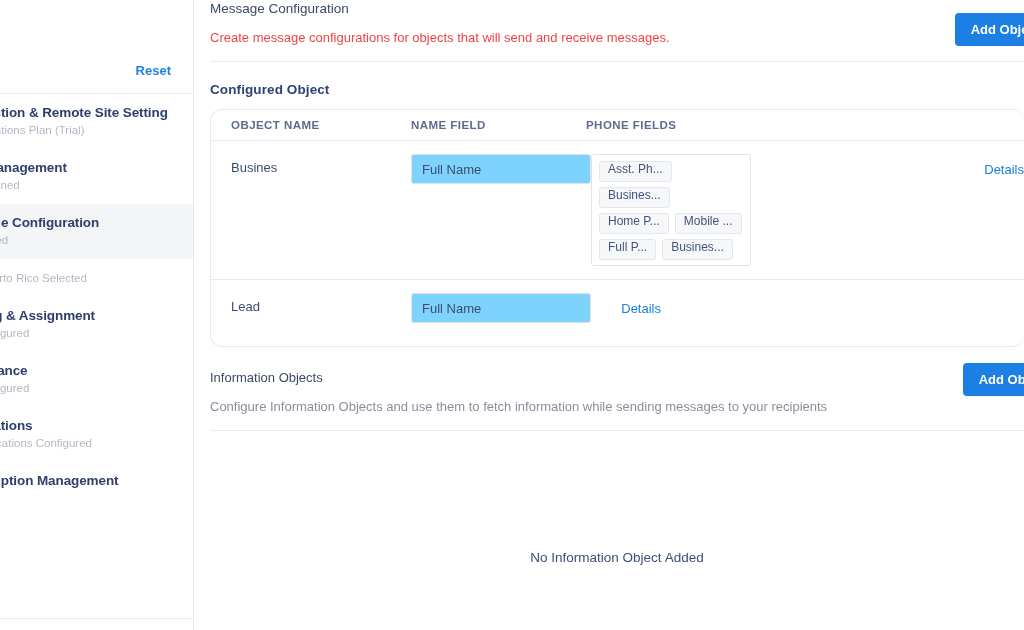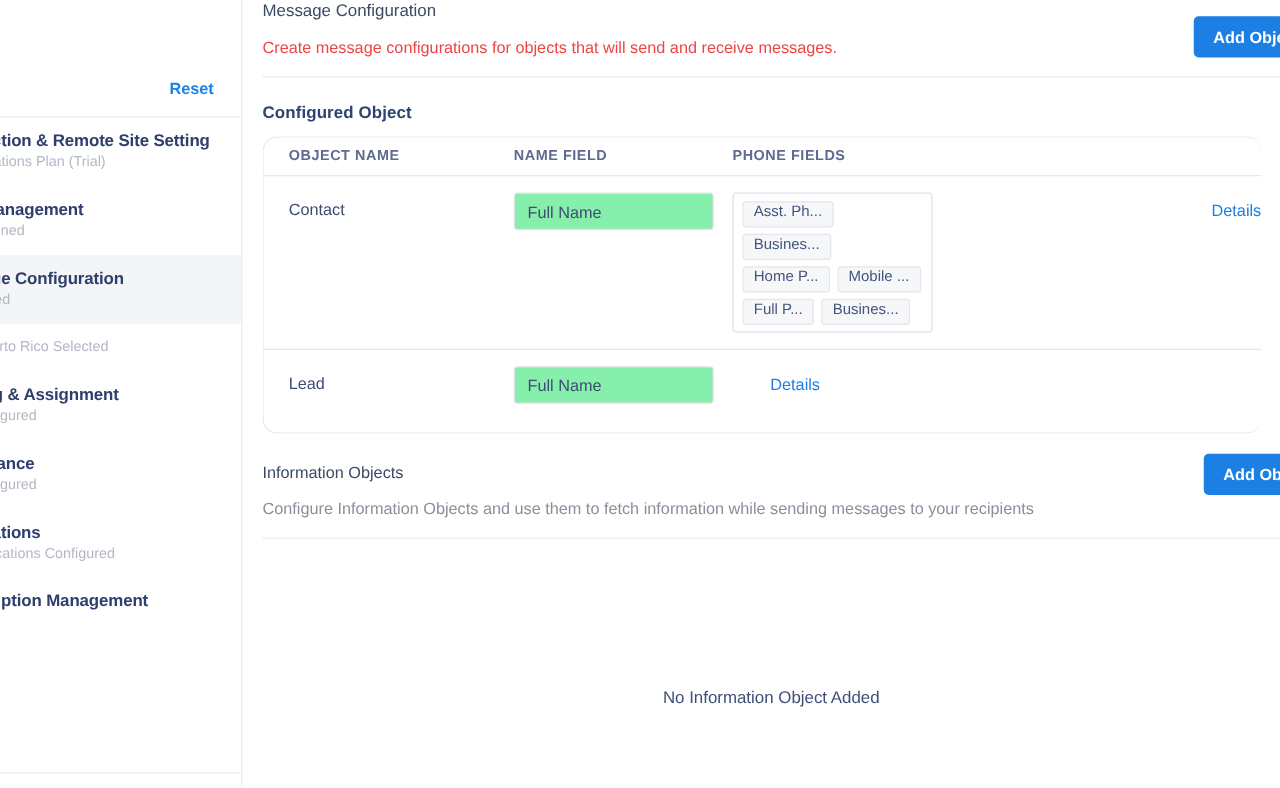--- a/index.html
+++ b/index.html
@@ -154,21 +154,21 @@
     font-weight: 600;
     padding: 20px 0 12px 0;
     letter-spacing: .1px;
   }
 
   .table {
     border: 1px solid #e6e8ec;
     border-radius: 12px;
     border-right: none;
     background: #ffffff;
-    margin-right: 15px;
+    margin-right: 0;
   }
   .thead {
     display: flex;
     align-items: center;
     height: 30px;
     border-bottom: 1px solid #e6e8ec;
     padding: 0 0 0 20px;
   }
   .th {
     font-size: 11.5px;
@@ -201,26 +201,26 @@
   }
   .cell-namefield { flex: 0 0 175px; }
   .cell-phone { flex: 1 1 auto; }
   .cell-action {
     flex: 0 0 70px;
     text-align: right;
     padding-top: 6px;
   }
 
   .text-input {
-    width: 160px;
+    width: 180px;
     box-sizing: border-box;
     height: 30px;
     border: 1px solid #dfe2e8;
     border-radius: 3px;
-    background: #86efac;
+    background: #7dd3fc;
     font-size: 13px;
     color: #3d4d72;
     padding: 0 10px;
     font-family: "Liberation Sans", sans-serif;
     outline: none;
   }
 
   .chipbox {
     border: 1px solid #dfe2e8;
     border-radius: 3px;
@@ -360,21 +360,21 @@
         <div class="table">
 
           <div class="thead">
             <div class="th col-name">OBJECT NAME</div>
             <div class="th col-field">NAME FIELD</div>
             <div class="th col-phone">PHONE FIELDS</div>
             <div class="th col-action"></div>
           </div>
 
           <div class="trow">
-            <div class="cell-objname">Contact</div>
+            <div class="cell-objname">Busines</div>
             <div class="cell-namefield">
               <input class="text-input" type="text" value="Full Name" style="">
             </div>
             <div class="cell-phone">
               <div class="chipbox">
                 <span class="chip">Asst. Ph...</span>
                 <span class="chip">Busines...</span>
                 <span class="chip">Home P...</span>
                 <span class="chip">Mobile ...</span>
                 <span class="chip">Full P...</span>

